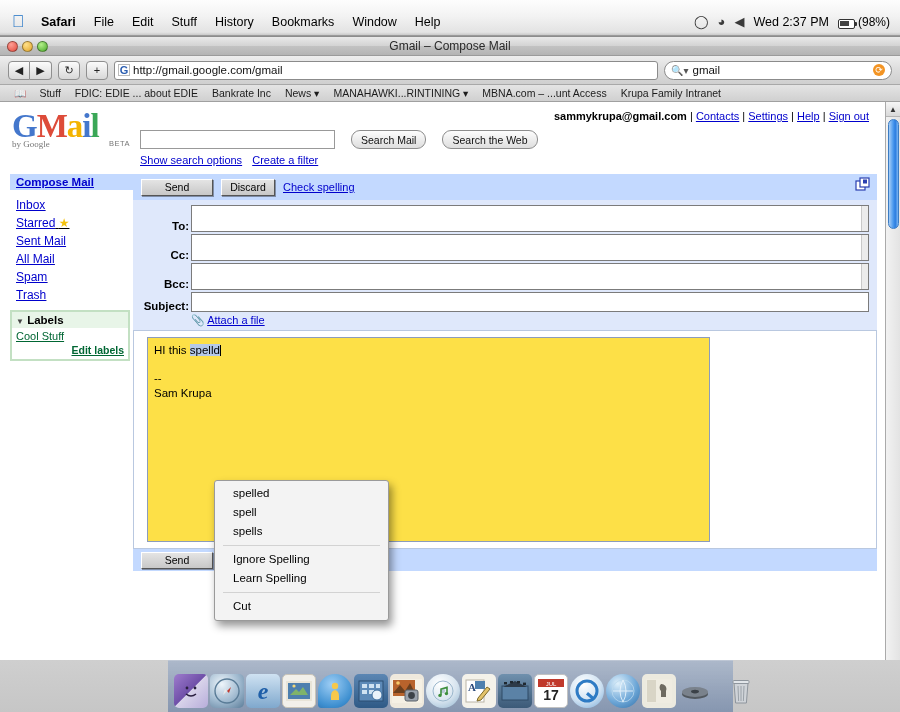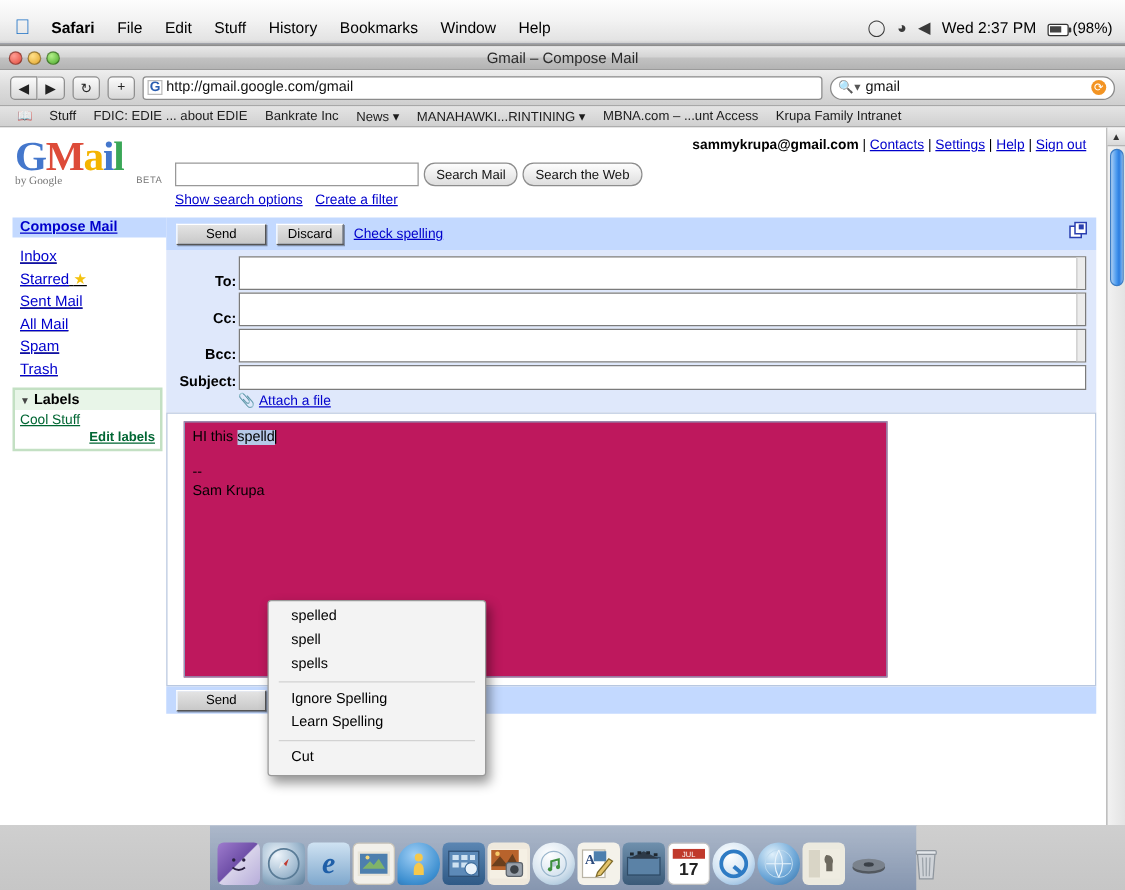--- a/index.html
+++ b/index.html
@@ -121,21 +121,21 @@
   .gl-G{color:#4477cc;font-weight:bold;}
   .gl-m{color:#dd4b39;font-weight:bold;}
   .gl-a{color:#f4b400;font-weight:bold;}
   .gl-i{color:#4477cc;font-weight:bold;}
   .gl-l{color:#3aa757;font-weight:bold;}
   .gm-logo-sub { display:flex; justify-content:space-between; width:118px; margin-top:-2px; }
   .by-google{font-size:9px;color:#777;font-family:"Liberation Serif",serif;}
   .beta{font-size:7.5px;color:#777;letter-spacing:.5px;}
 
   .gm-search { padding-top:22px; }
-  .gm-searchrow { display:flex; align-items:flex-start; gap:4px; }
+  .gm-searchrow { display:flex; align-items:flex-start; gap:16px; }
   .gm-sinput { width:195px; height:19px; border:1px solid #999; background:#fff; }
   .gbtn {
     height:19px; border:1px solid #8d8d8d; border-radius:9px;
     background:linear-gradient(180deg,#fdfdfd,#dedede);
     font-size:10.5px; color:#111; padding:0 9px;
     display:inline-flex; align-items:center;
   }
   .gm-slinks { margin-top:5px; font-size:11px; }
   .gm-slinks a { color:#0000cc; margin-right:7px; }
 
@@ -201,21 +201,21 @@
   .fbox .vscrub { position:absolute; right:0; top:0; bottom:0; width:7px; background:#ececec; border-left:1px solid #c9c9c9;}
   .attach { font-size:11px; padding-left:50px; margin-top:1px; }
   .attach a { color:#0000cc; }
   .clip { color:#555; font-size:11px; }
 
   .bodyarea {
     background:#fff; border:1px solid #b9c8e0; padding:6px 8px;
     position:relative; min-height:205px;
   }
   .bodybox {
-    border:1px solid #8c9cbb; background:#be185d; height:205px;
+    border:1px solid #8c9cbb; background:#fde047; height:205px;
     width:563px; margin-left:5px; padding:5px 6px;
     font-size:11.5px; color:#000; line-height:15px;
     position:relative;
   }
   .misspell { background:#b5c9e8; color:#000; }
   .caret { display:inline-block; width:1px; height:11px; background:#000; vertical-align:-2px;}
 
   .bottombar { background:#c3d9ff; height:22px; display:flex; align-items:center; padding:0 8px; }
 
   

